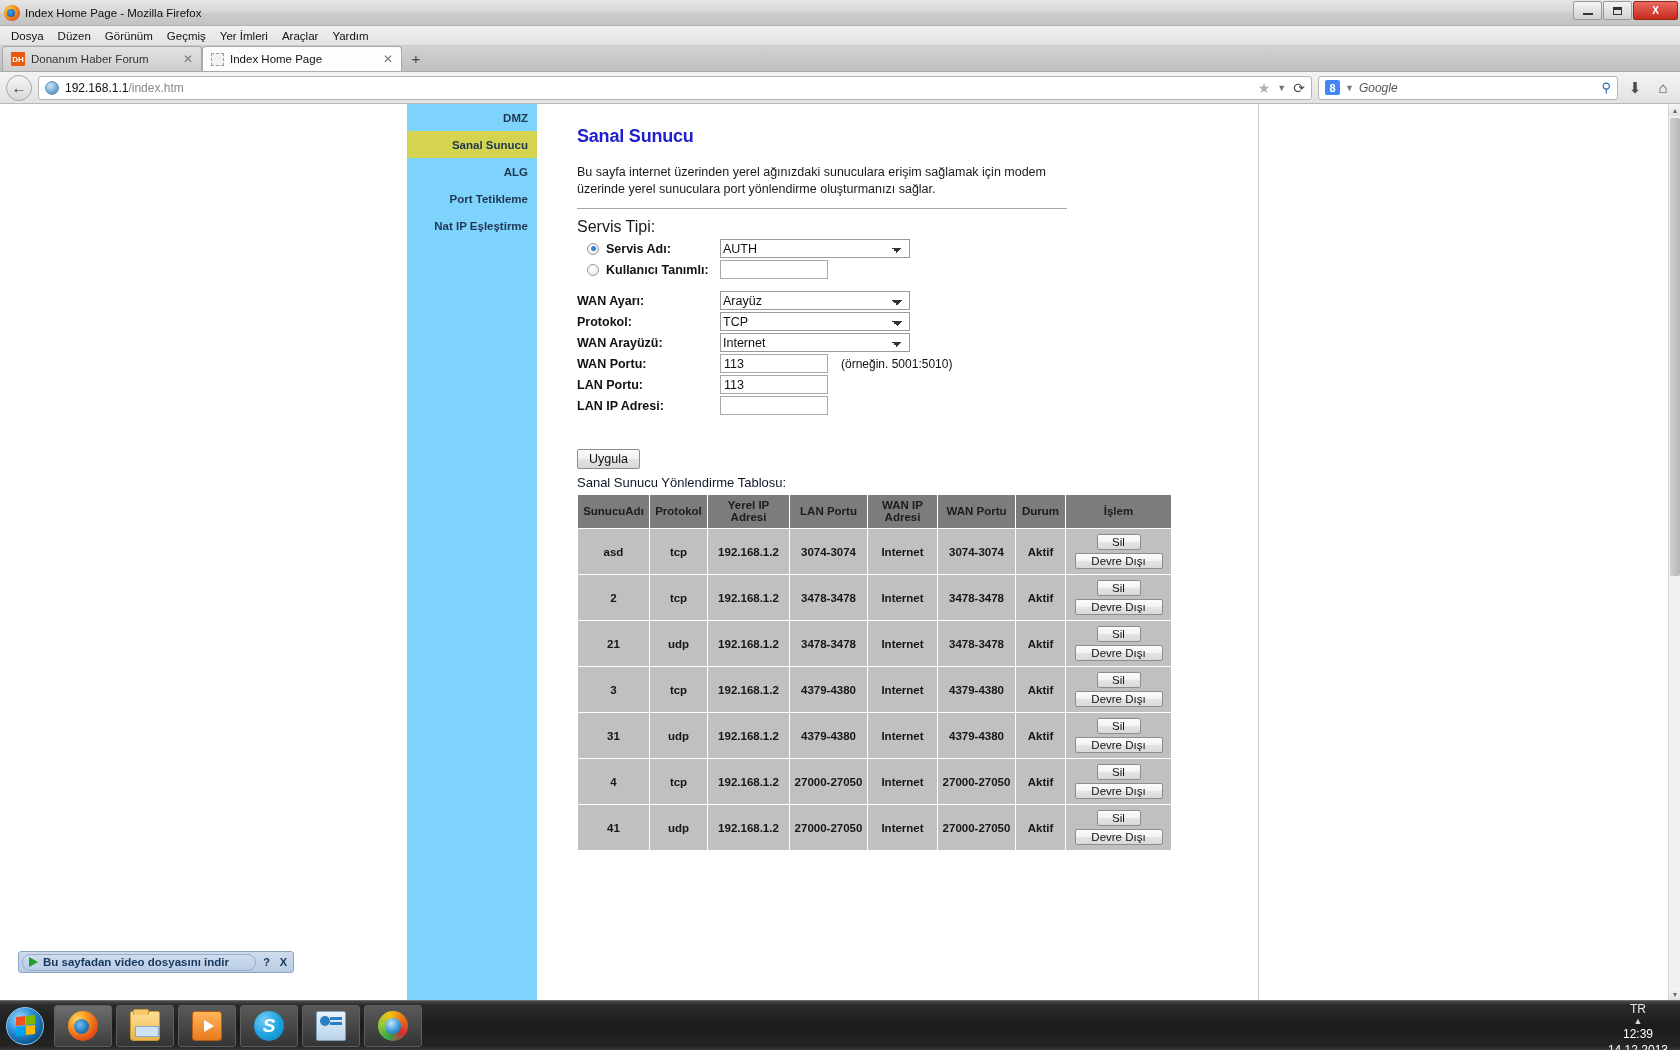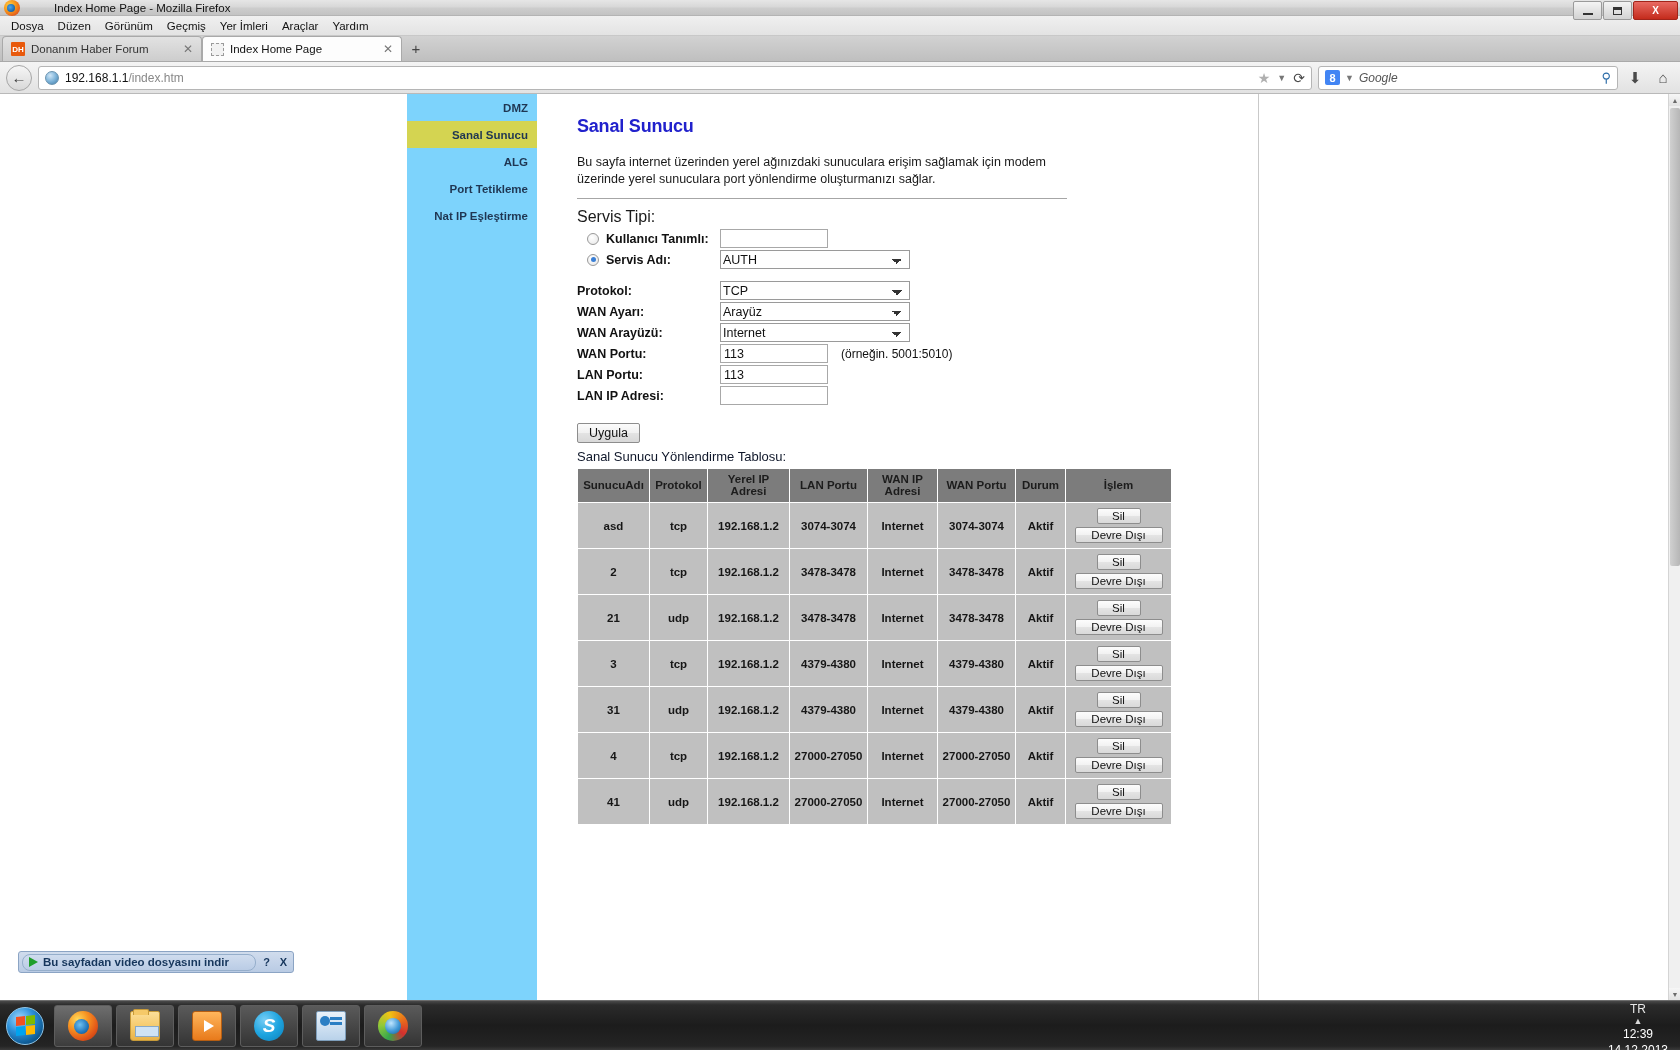--- a/index.html
+++ b/index.html
@@ -21,24 +21,24 @@
 
   
   #ff-window {
     position:absolute; left:0; top:0; width:1680px; height:1000px;
     background:#ffffff;
     display:flex; flex-direction:column;
   }
 
   
   #titlebar {
-    height:16px; position:relative;
+    height:26px; position:relative;
     background:linear-gradient(to bottom,#e6e6e6 0%,#d7d7d7 48%,#cdcdcd 52%,#c3c3c3 100%);
     border-bottom:1px solid #b4b4b4;
-    display:flex; align-items:center;gap:29px;
+    display:flex; align-items:center;
   }
   #ff-logo {
     width:16px;height:16px;margin-left:4px;margin-right:5px;
     border-radius:50%;
     background:radial-gradient(circle at 35% 35%, #ffd24d 0%, #f89b1c 38%, #e5631d 70%, #b83a16 100%);
     position:relative; flex:none;
   }
   #ff-logo::after{
     content:""; position:absolute; left:3px; top:4px; width:8px;height:8px;
     border-radius:50%;
@@ -205,21 +205,21 @@
     background-size:5px 5px,5px 5px;
     background-repeat:no-repeat;
   }
   input.ff-input{
     width:108px;height:19px;font-size:12.5px;font-family:"Liberation Sans",sans-serif;
     border:1px solid #a8a8a8; background:#fff; color:#111; padding:0 3px;
   }
   .hint{ font-size:12px; color:#111; margin-left:13px; }
 
   #apply-btn{
-    margin-top:16px; margin-bottom:6px;
+    margin-top:32px; margin-bottom:6px;
     font-family:"Liberation Sans",sans-serif; font-size:12.5px; color:#111;
     padding:2px 11px; border:1px solid #8d8d8d; border-radius:2px;
     background:linear-gradient(to bottom,#fbfbfb 0%,#f1f1f1 48%,#e3e3e3 52%,#d8d8d8 100%);
   }
   #table-caption{ font-size:13px; font-weight:normal; color:#0f172a; margin:0 0 4px 0; }
 
   table#vs-table{ border-collapse:collapse; border-spacing:0; }
   table#vs-table th{
     background:#7c7c7c; color:#1c1c1c; font-size:11.5px; font-weight:bold;
     border:1px solid #ffffff; padding:4px 3px; text-align:center; line-height:1.1;
@@ -440,49 +440,49 @@
         <div id="content-inner">
 
           <h1 id="page-title">Sanal Sunucu</h1>
           <p id="page-desc">Bu sayfa internet üzerinden yerel ağınızdaki sunuculara erişim sağlamak için modem üzerinde yerel sunuculara port yönlendirme oluşturmanızı sağlar.</p>
           <hr class="sep">
 
           <div class="form-label-plain">Servis Tipi:</div>
 
           <div class="frow">
             <span class="lbl radio-lbl">
-              <span class="radio"></span>
-              <span>Kullanıcı Tanımlı:</span>
-            </span>
-            <input class="ff-input" type="text" value="" style="">
-          </div>
-
-          <div class="frow">
-            <span class="lbl radio-lbl">
               <span class="radio checked"></span>
               <span>Servis Adı:</span>
             </span>
             <select class="ff-select">
               <option>AUTH</option>
             </select>
           </div>
 
+          <div class="frow">
+            <span class="lbl radio-lbl">
+              <span class="radio"></span>
+              <span>Kullanıcı Tanımlı:</span>
+            </span>
+            <input class="ff-input" type="text" value="" style="">
+          </div>
+
           <div style="height:10px"></div>
+
+          <div class="frow">
+            <span class="lbl">WAN Ayarı:</span>
+            <select class="ff-select">
+              <option>Arayüz</option>
+            </select>
+          </div>
 
           <div class="frow">
             <span class="lbl">Protokol:</span>
             <select class="ff-select">
               <option>TCP</option>
-            </select>
-          </div>
-
-          <div class="frow">
-            <span class="lbl">WAN Ayarı:</span>
-            <select class="ff-select">
-              <option>Arayüz</option>
             </select>
           </div>
 
           <div class="frow">
             <span class="lbl">WAN Arayüzü:</span>
             <select class="ff-select">
               <option>Internet</option>
             </select>
           </div>
 

